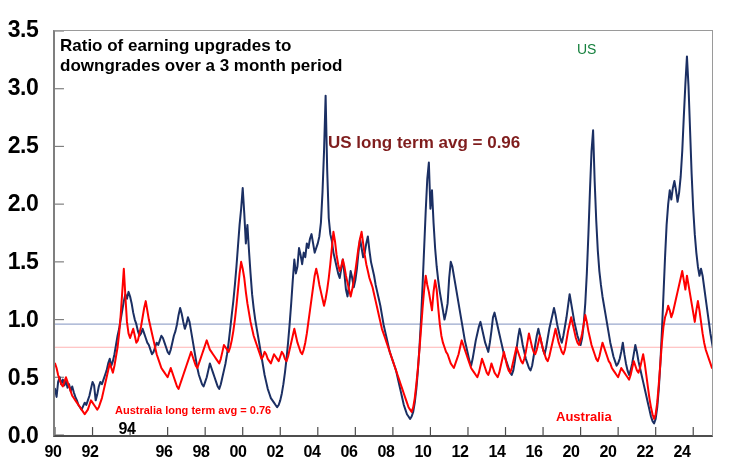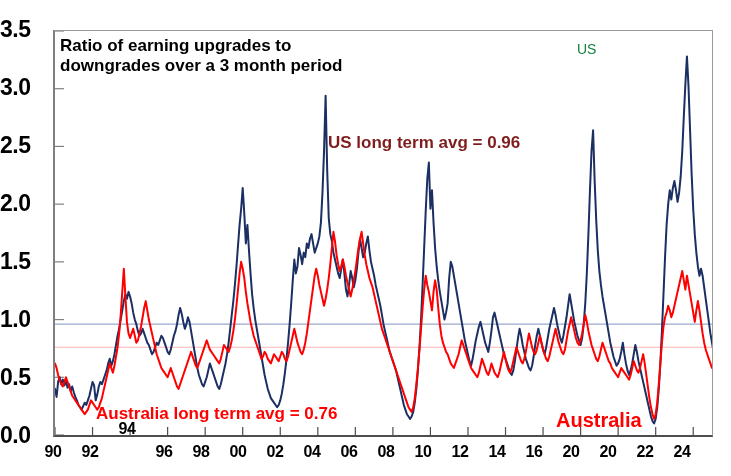--- a/index.html
+++ b/index.html
@@ -1,36 +1,36 @@
 <!DOCTYPE html>
 <html><head>
 <meta charset="utf-8">
 <style>
   html,body{margin:0;padding:0;background:#ffffff;}
   body{width:731px;height:476px;overflow:hidden;
        font-family:"Liberation Sans",sans-serif;}
   #root{position:relative;width:731px;height:476px;}
 
   .ylabel{position:absolute;font-weight:bold;font-size:23px;color:#000;
-          text-align:left;width:46px;letter-spacing:-0.5px;}
+          text-align:center;width:46px;letter-spacing:-0.5px;}
   .xlabel{position:absolute;font-weight:bold;font-size:16px;color:#000;
           text-align:center;width:40px;letter-spacing:-0.5px;}
 
   #plot{position:absolute;left:53px;top:30px;width:660px;height:407px;
         border-left:2px solid #7f7f7f;border-top:1px solid #9a9a9a;
         border-right:1px solid #9a9a9a;border-bottom:2px solid #4d4d4d;
         box-sizing:border-box;background:#fff;}
   #svgwrap{position:absolute;left:0;top:0;width:100%;height:100%;}
 
   .note{position:absolute;font-weight:bold;line-height:1.16;white-space:pre;}
   #title-note{left:60px;top:36px;font-size:17px;color:#000;}
   #us-avg-note{left:328px;top:133px;font-size:17px;color:#7f1d1d;}
-  #aus-avg-note{left:96px;top:404px;font-size:17px;color:#ff0000;}
+  #aus-avg-note{left:115px;top:404px;font-size:11px;color:#ff0000;}
   #us-series-label{left:577px;top:41px;font-size:14px;color:#15803d;font-weight:normal;}
-  #aus-series-label{left:556px;top:409px;font-size:20px;color:#ff0000;font-weight:bold;}
+  #aus-series-label{left:556px;top:409px;font-size:13px;color:#ff0000;font-weight:bold;}
 </style>
 </head>
 <body>
 
 <div id="root">
 
   <div class="ylabel" style="left:0;top:16px">3.5</div>
   <div class="ylabel" style="left:0;top:74px">3.0</div>
   <div class="ylabel" style="left:0;top:132px">2.5</div>
   <div class="ylabel" style="left:0;top:190px">2.0</div>

